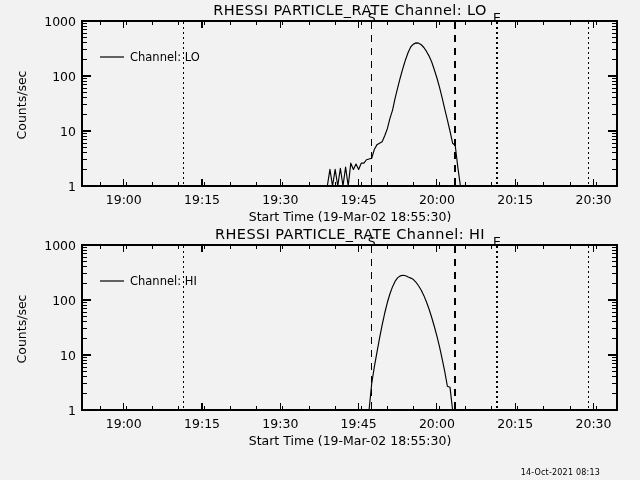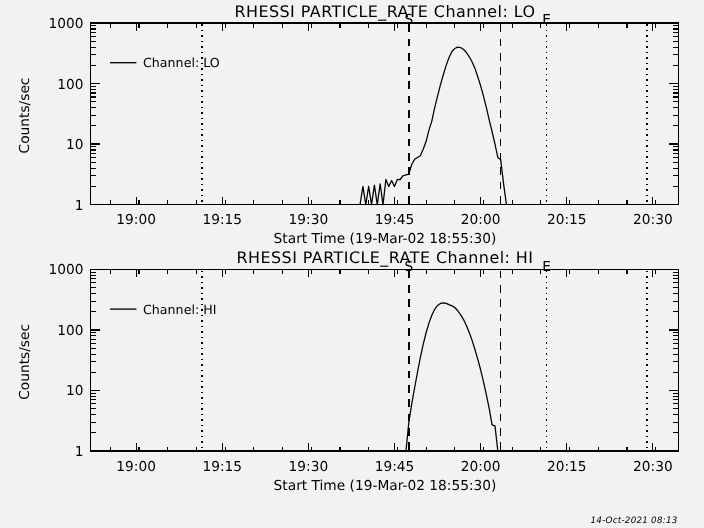--- a/index.html
+++ b/index.html
@@ -70,28 +70,27 @@
     font-family: "DejaVu Sans", sans-serif;
   }
   .t-title { font-size: 14.5px; text-anchor: middle; letter-spacing: 0.4px; }
   .t-axis  { font-size: 12.5px; }
   .t-xlab  { font-size: 12.5px; text-anchor: middle; }
   .t-ylab  { font-size: 12.5px; text-anchor: middle; }
   .t-legend{ font-size: 11.5px; }
   .t-mark  { font-size: 12.5px; text-anchor: middle; }
   #timestamp {
     position: absolute;
-    right: 4px;
+    right: 20px;
     bottom: 3px;
     font-size: 8px;
     font-family: "DejaVu Sans", sans-serif;
     color: #000;
     letter-spacing: 0.2px;
     white-space: nowrap;
-    font-style: italic;
   }
 </style>
 </head>
 <body>
 
 <div id="page">
 
   <div class="panel" id="panel-lo">
     <svg width="640" height="240">
       <text class="t-title" x="350" y="15">RHESSI PARTICLE_RATE Channel: LO</text>

